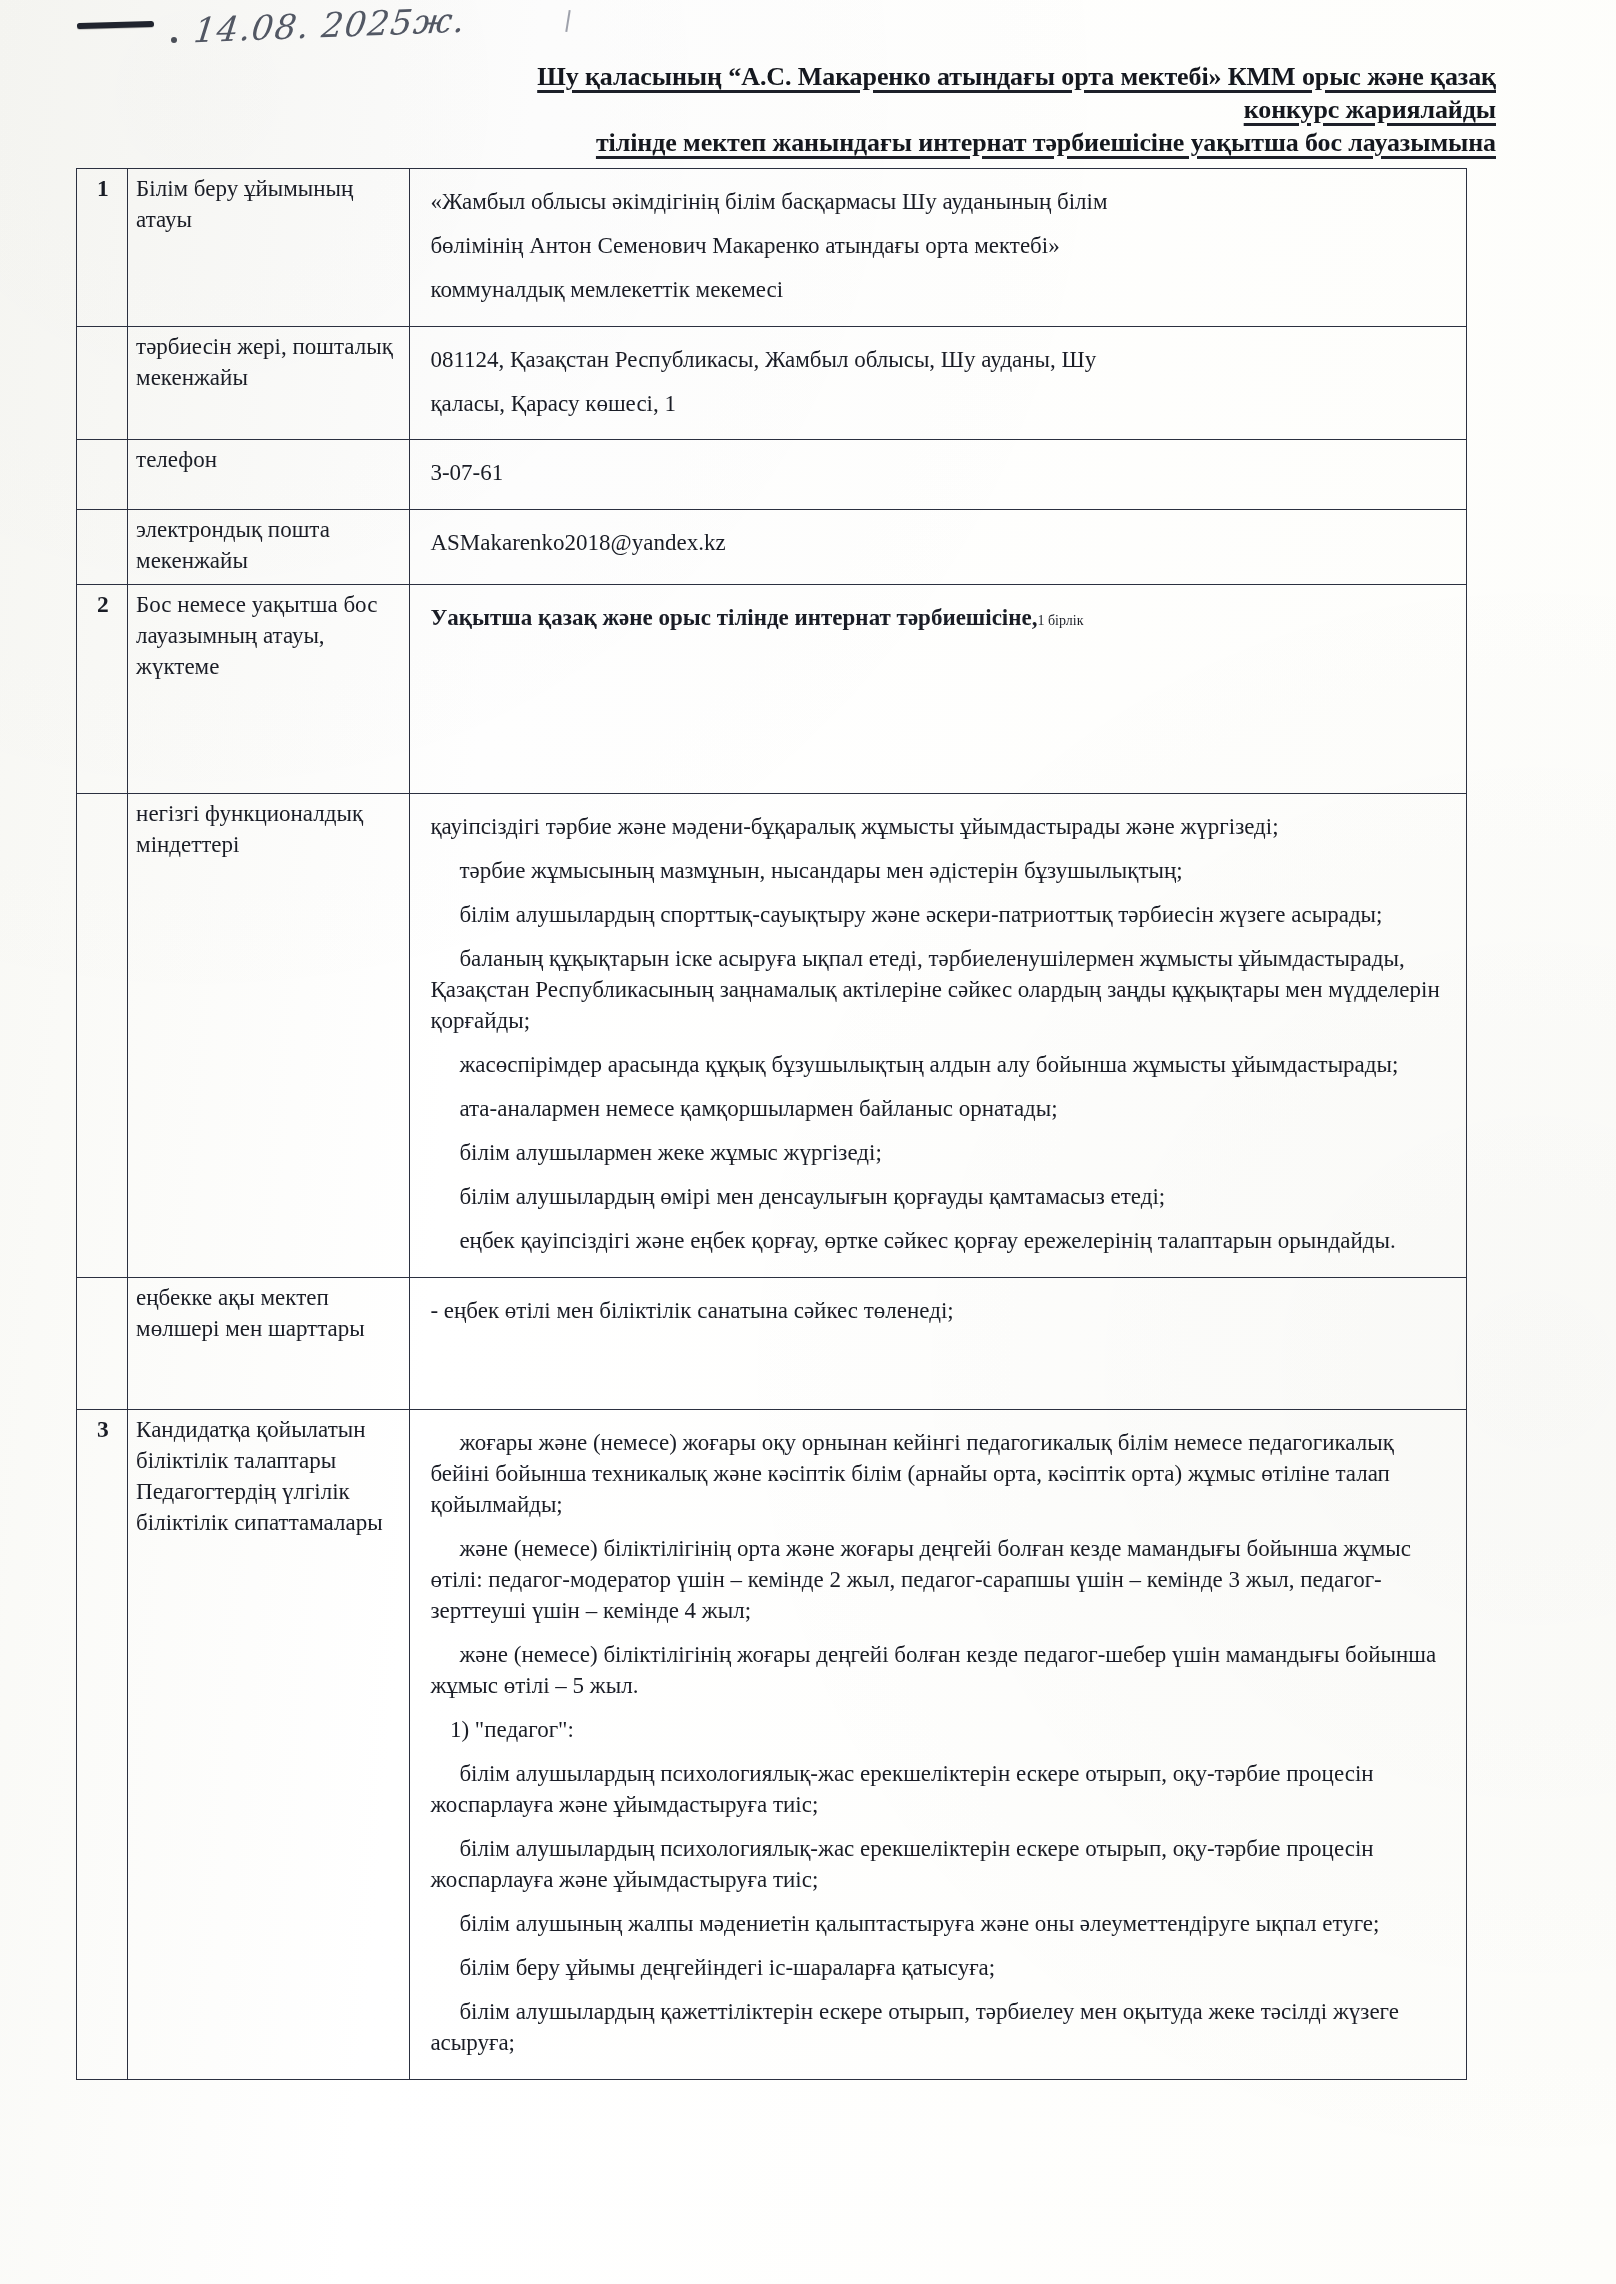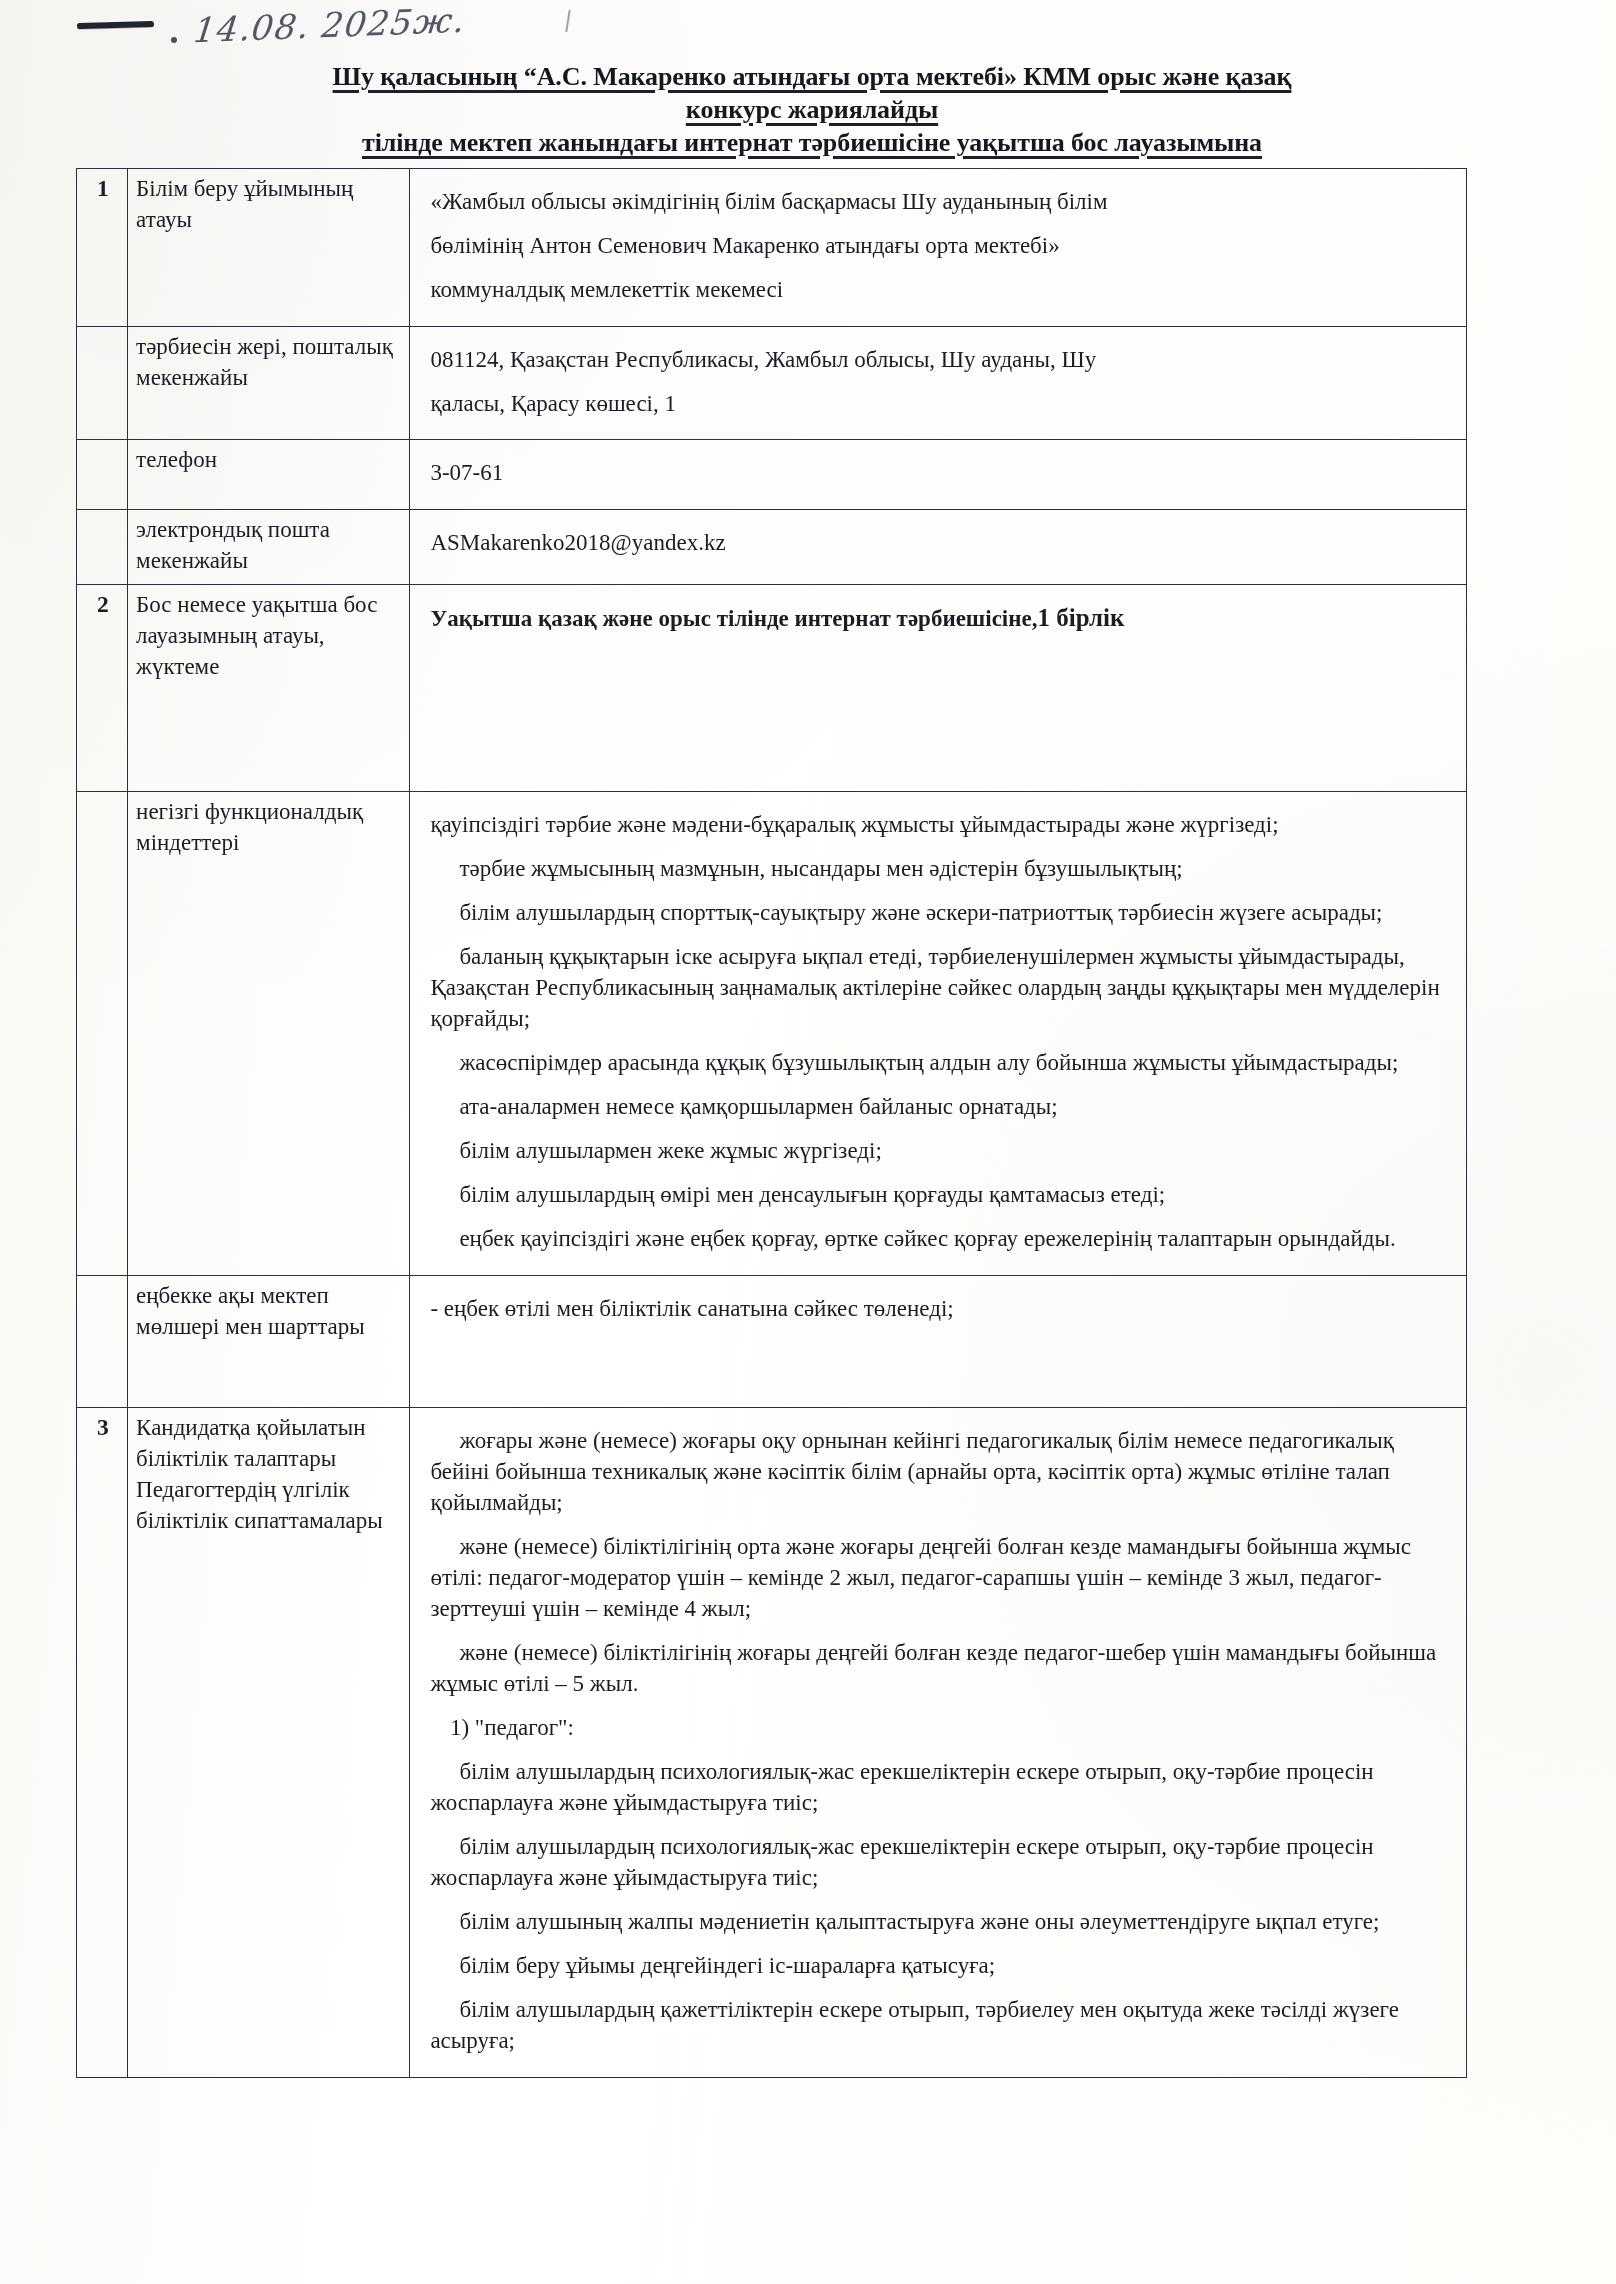--- a/index.html
+++ b/index.html
@@ -93,20 +93,21 @@
     font-family: "Liberation Serif", "DejaVu Serif", serif;
     font-weight: bold;
     font-size: 26px;
     line-height: 33px;
     letter-spacing: -0.1px;
     color: #15181f;
     text-decoration: underline;
     text-decoration-thickness: 2.6px;
     text-underline-offset: 4.6px;
     text-decoration-color: #1d2029;
+    text-align: right;
   }
 
   
   .doc-table {
     position: absolute;
     top: 168px;
     left: 76px;
     width: 1355px;
     border-collapse: collapse;
     table-layout: fixed;
@@ -123,21 +124,21 @@
   .col-num   { width: 36px;  text-align: center; padding-left: 0; padding-right: 0; }
   .col-label { width: 266px; }
   .col-value { width: 1042px; padding-left: 10.4px; }
 
   .col-num span { font-weight: bold; font-size: 23.5px; }
 
   .v-strong {
     font-weight: bold;
     font-size: 23px;
   }
-  .v-strong .unit { font-weight: bold; font-size: 25px; }
+  .v-strong .unit { font-weight: normal; font-size: 14px; }
 
   .para { margin: 13px; }
   .para.indent { text-indent: 29px; }
   .para.indent-sm { text-indent: 19.5px; }
 
   .blank-fill { display: block; }
 </style>
 </head>
 <body>
 

